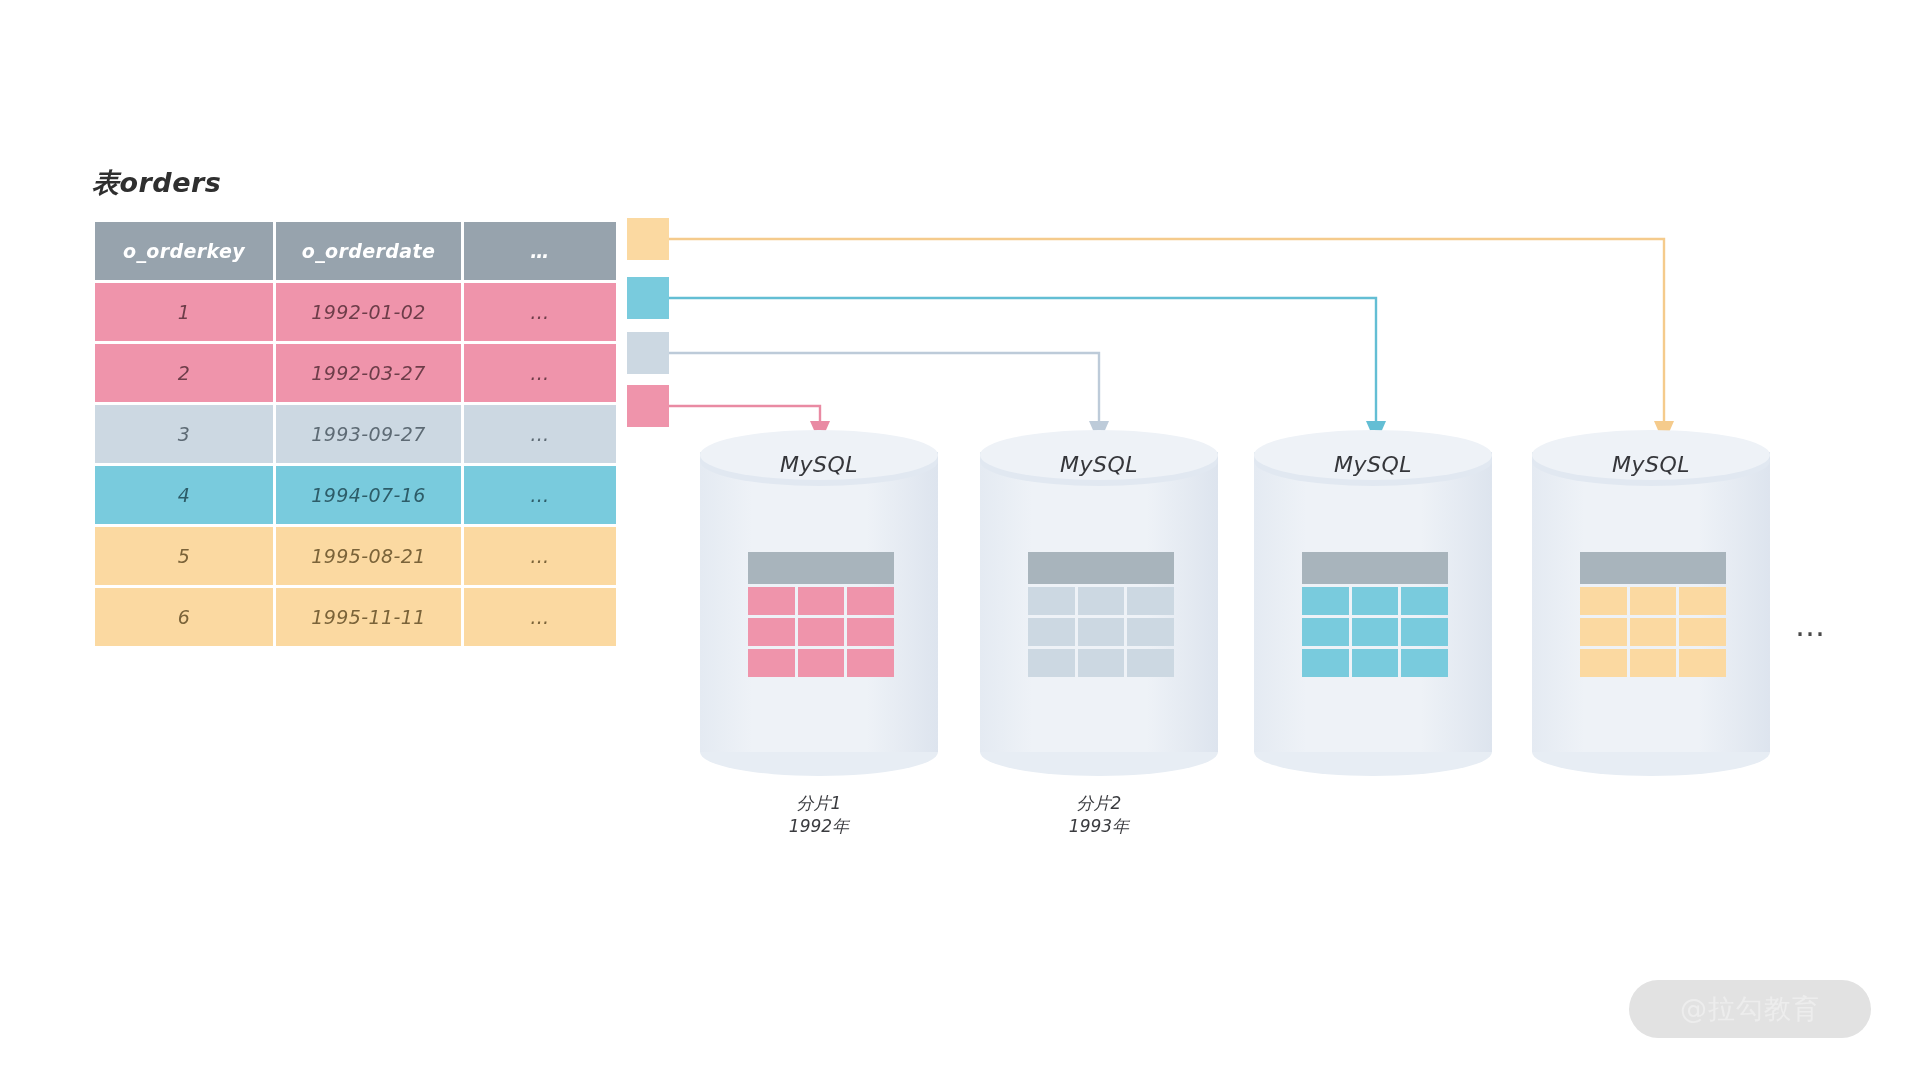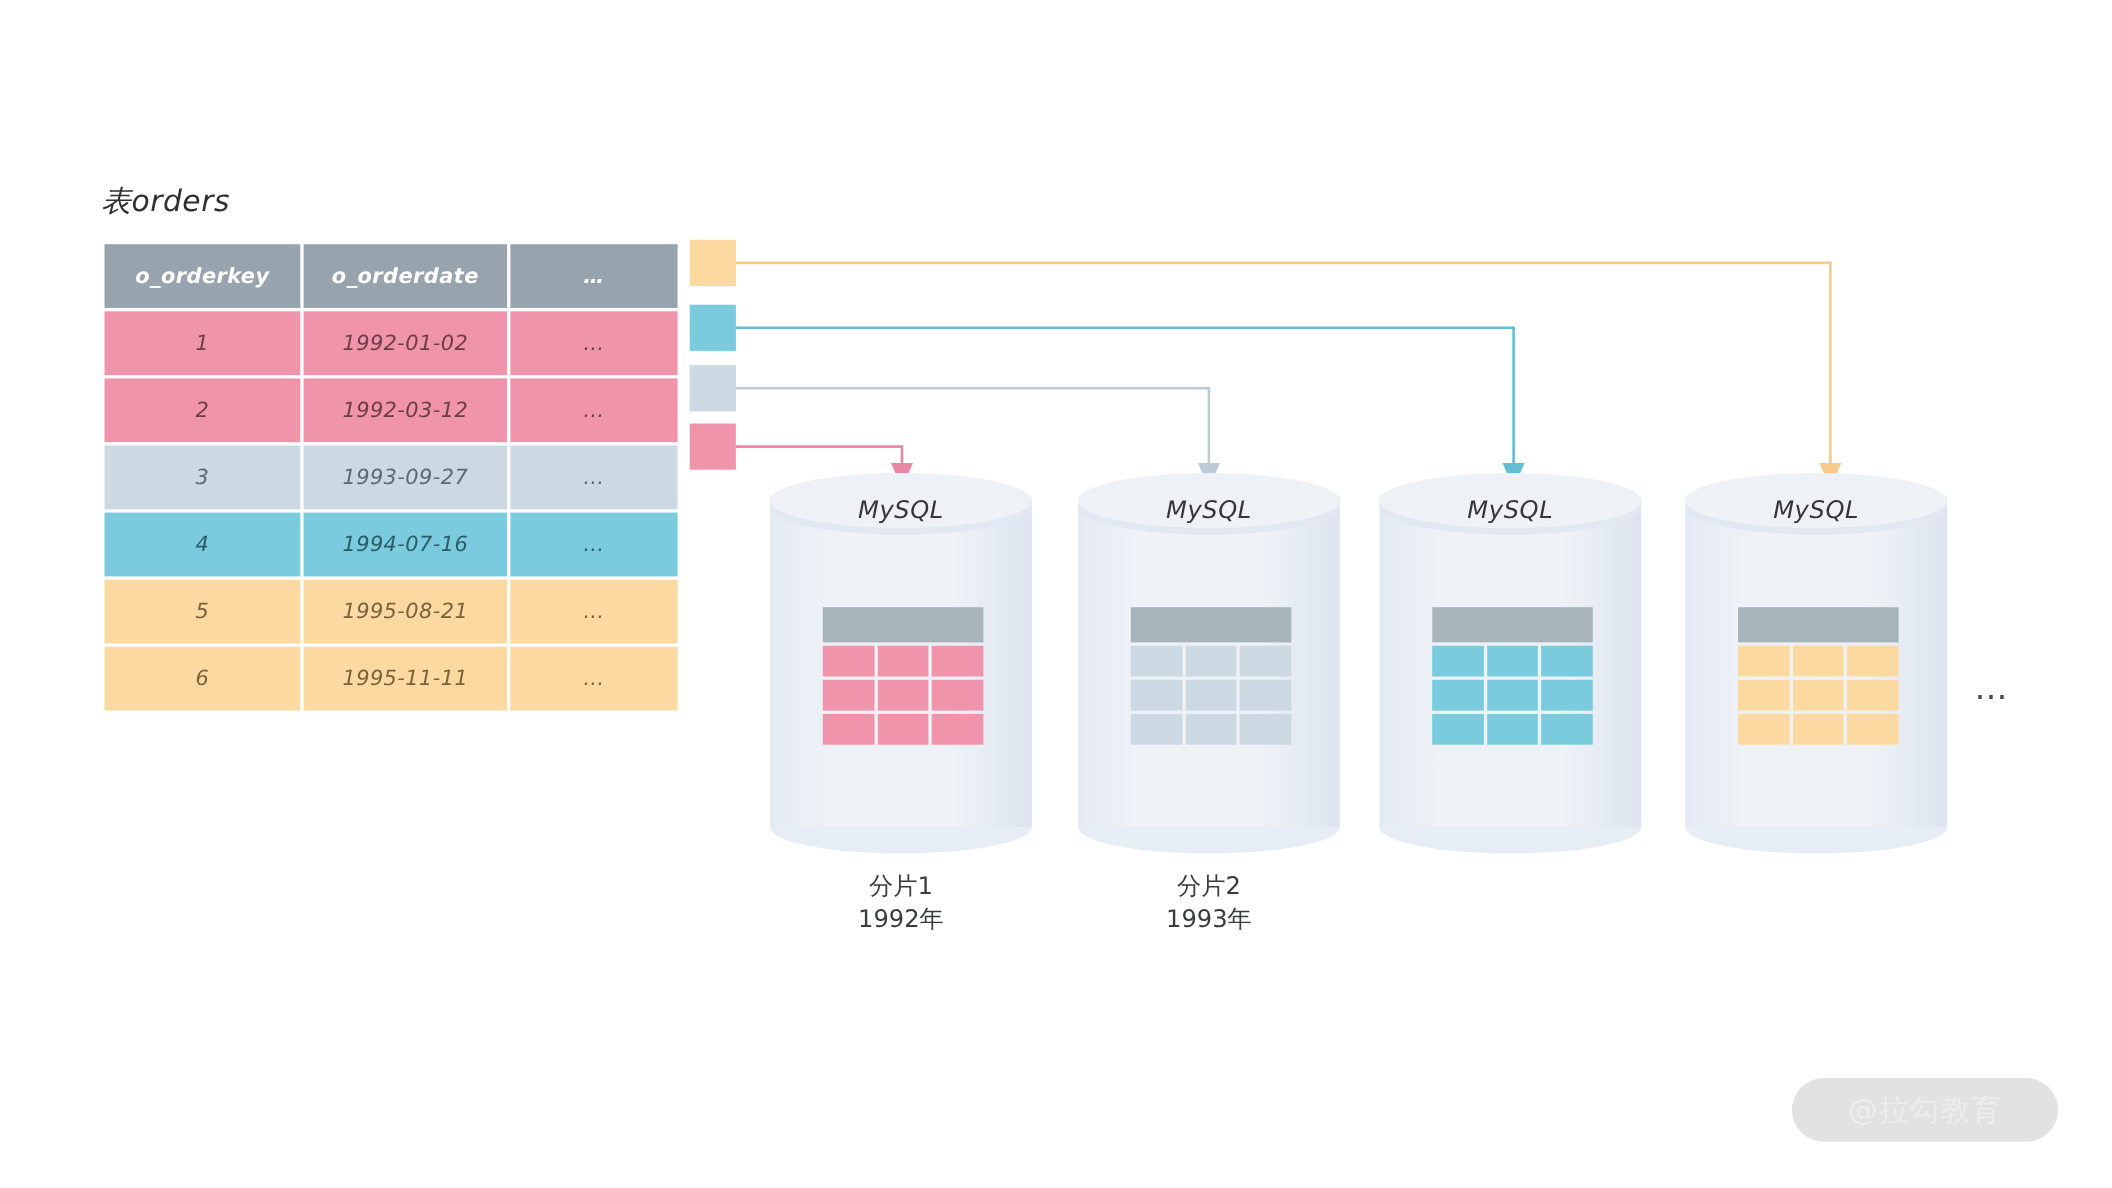--- a/index.html
+++ b/index.html
@@ -6,21 +6,21 @@
   body{
     width:1920px;height:1080px;overflow:hidden;background:#ffffff;
     font-family:"DejaVu Sans","Liberation Sans",sans-serif;
     position:relative;
   }
   .stage{position:absolute;left:0;top:0;width:1920px;height:1080px;}
 
   
   #source-table-block{position:absolute;left:92px;top:165px;width:520px;}
   #source-table-title{
-    font-size:27px;font-weight:normal;font-style:italic;color:#2f2f2f;
+    font-size:27px;font-weight:bold;font-style:italic;color:#2f2f2f;
     letter-spacing:.5px;margin-bottom:18px;white-space:nowrap;
   }
   #source-table{border-collapse:separate;border-spacing:3px;width:518px;table-layout:fixed;}
   #source-table col.c1{width:178px;}
   #source-table col.c2{width:185px;}
   #source-table col.c3{width:152px;}
   #source-table th{
     background:#97a3ad;color:#ffffff;font-size:19px;font-weight:bold;font-style:italic;
     height:56px;text-align:center;letter-spacing:.4px;
   }
@@ -67,21 +67,21 @@
   }
   .mini-table{
     position:absolute;left:48px;top:122px;width:146px;z-index:4;
     display:flex;flex-direction:column;gap:3px;
   }
   .mini-head{height:32px;background:#a8b4bc;}
   .mini-row{display:flex;gap:3px;height:28px;}
   .mini-cell{flex:1;}
   .shard-caption{
     position:absolute;left:-30px;top:362px;width:298px;text-align:center;
-    font-size:22px;color:#3a3b3f;line-height:1.35;
+    font-size:17px;font-style:italic;color:#3a3b3f;line-height:1.35;
   }
   #shard-1{left:700px;top:430px;}
   #shard-2{left:980px;top:430px;}
   #shard-3{left:1254px;top:430px;}
   #shard-4{left:1532px;top:430px;}
 
   #tail-ellipsis{
     position:absolute;left:1795px;top:608px;font-size:30px;color:#4a4a4a;letter-spacing:3px;
   }
 
@@ -114,21 +114,21 @@
         </tr>
       </thead>
       <tbody>
         <tr class="row-pink">
           <td>1</td>
           <td>1992-01-02</td>
           <td class="ell">…</td>
         </tr>
         <tr class="row-pink">
           <td>2</td>
-          <td>1992-03-12</td>
+          <td>1992-03-27</td>
           <td class="ell">…</td>
         </tr>
         <tr class="row-grey">
           <td>3</td>
           <td>1993-09-27</td>
           <td class="ell">…</td>
         </tr>
         <tr class="row-cyan">
           <td>4</td>
           <td>1994-07-16</td>

